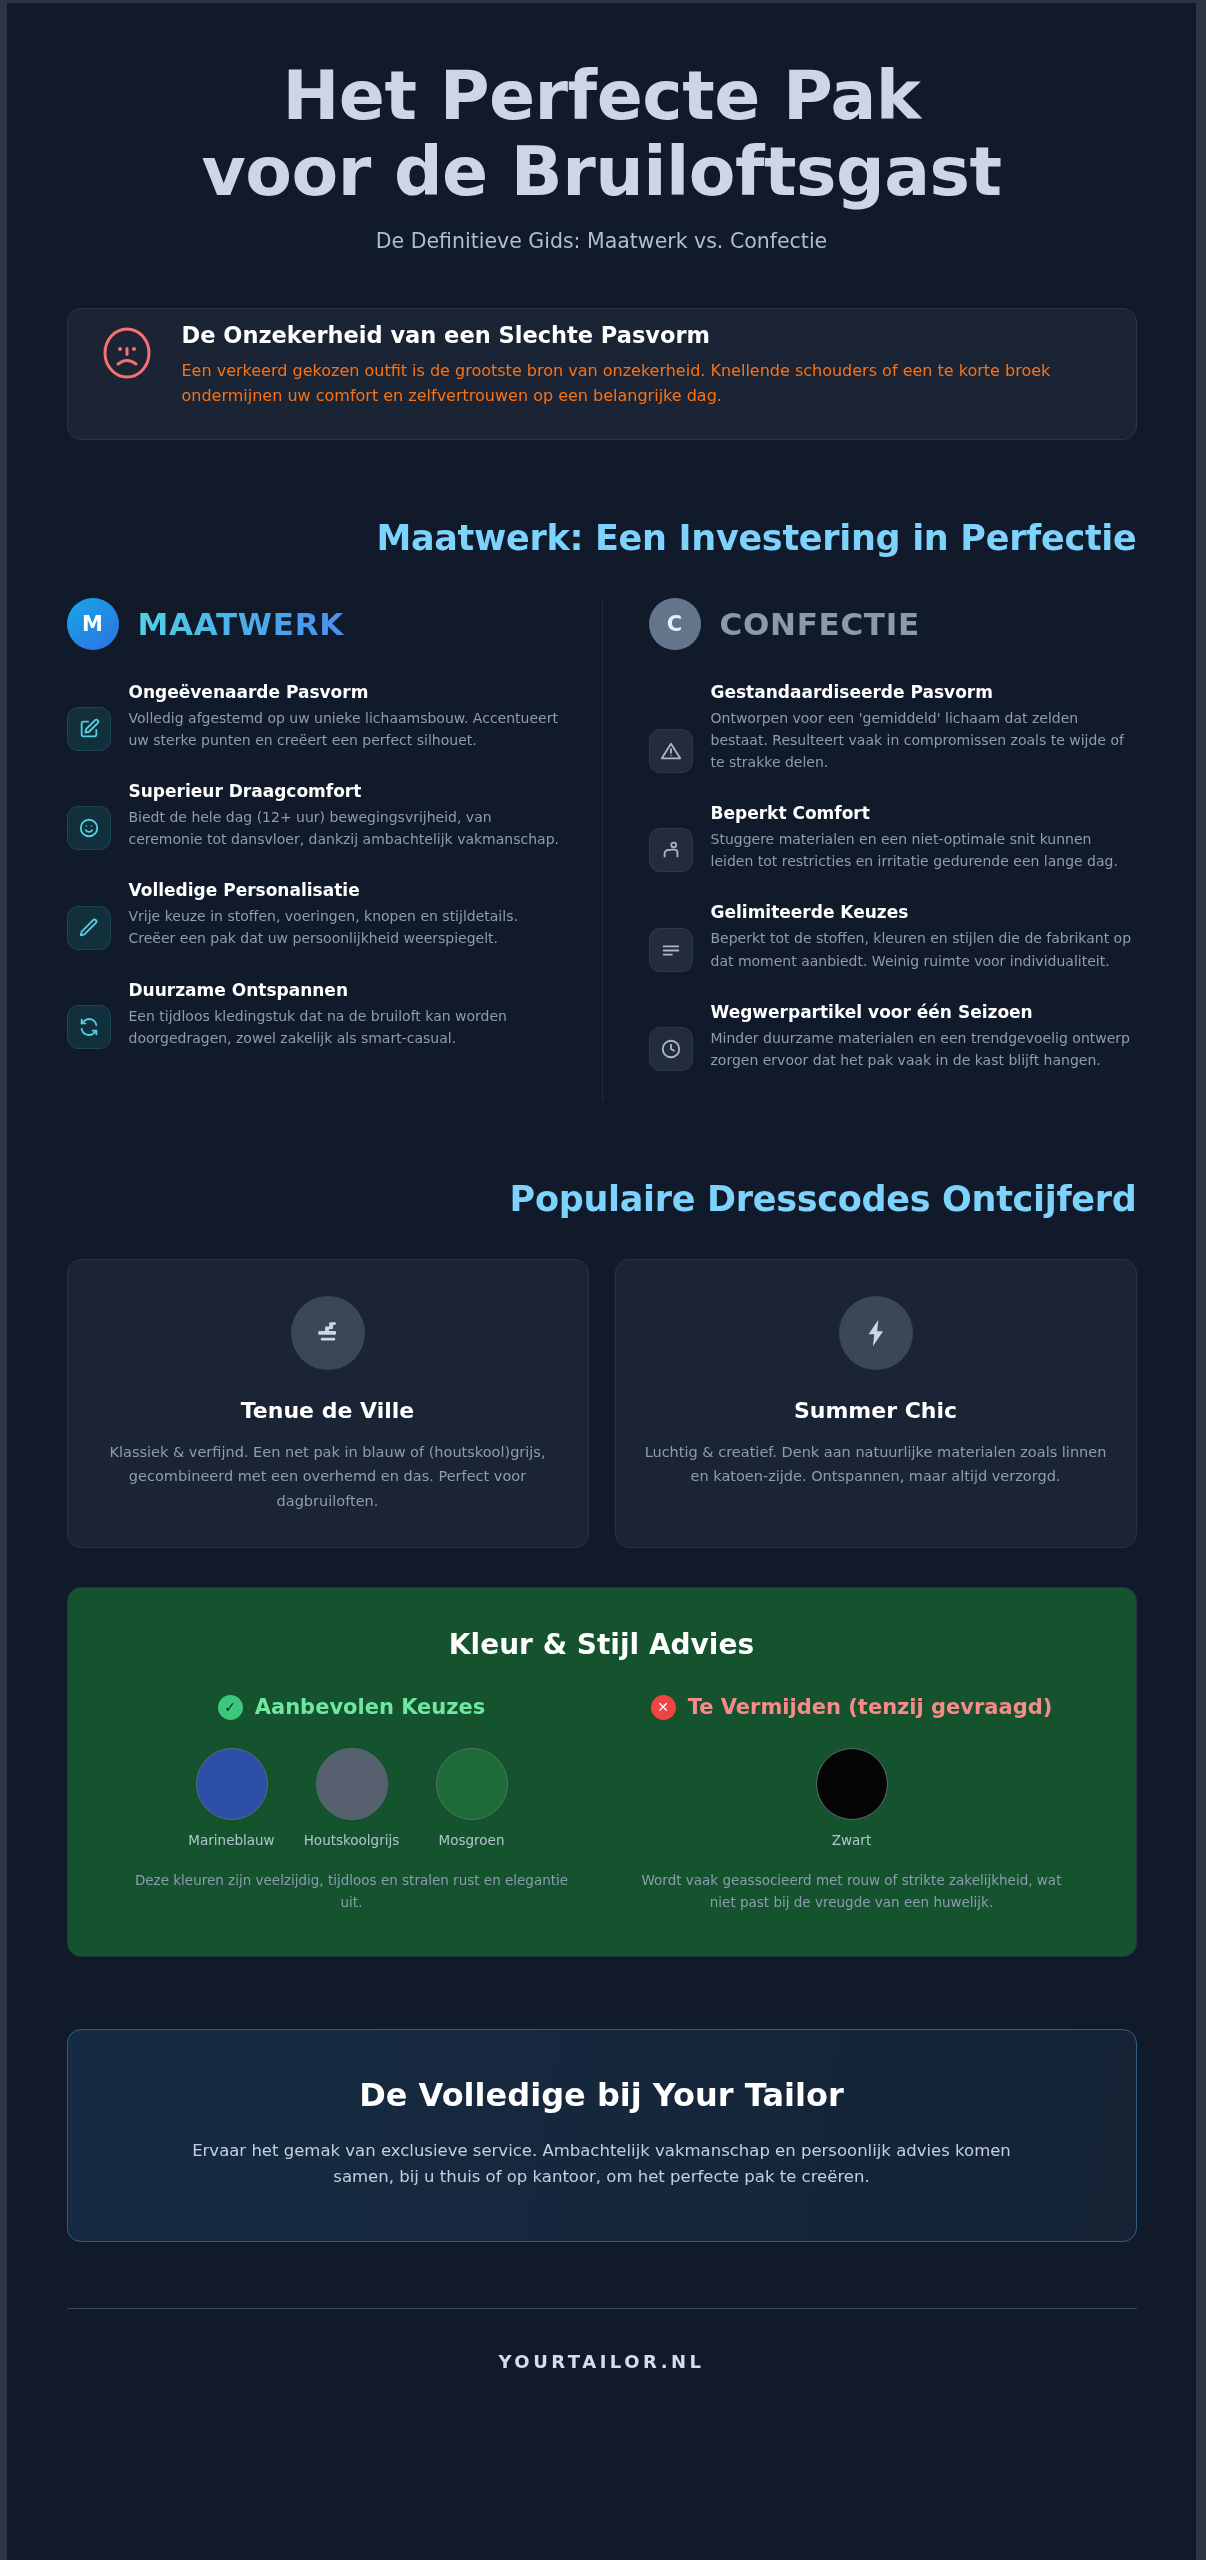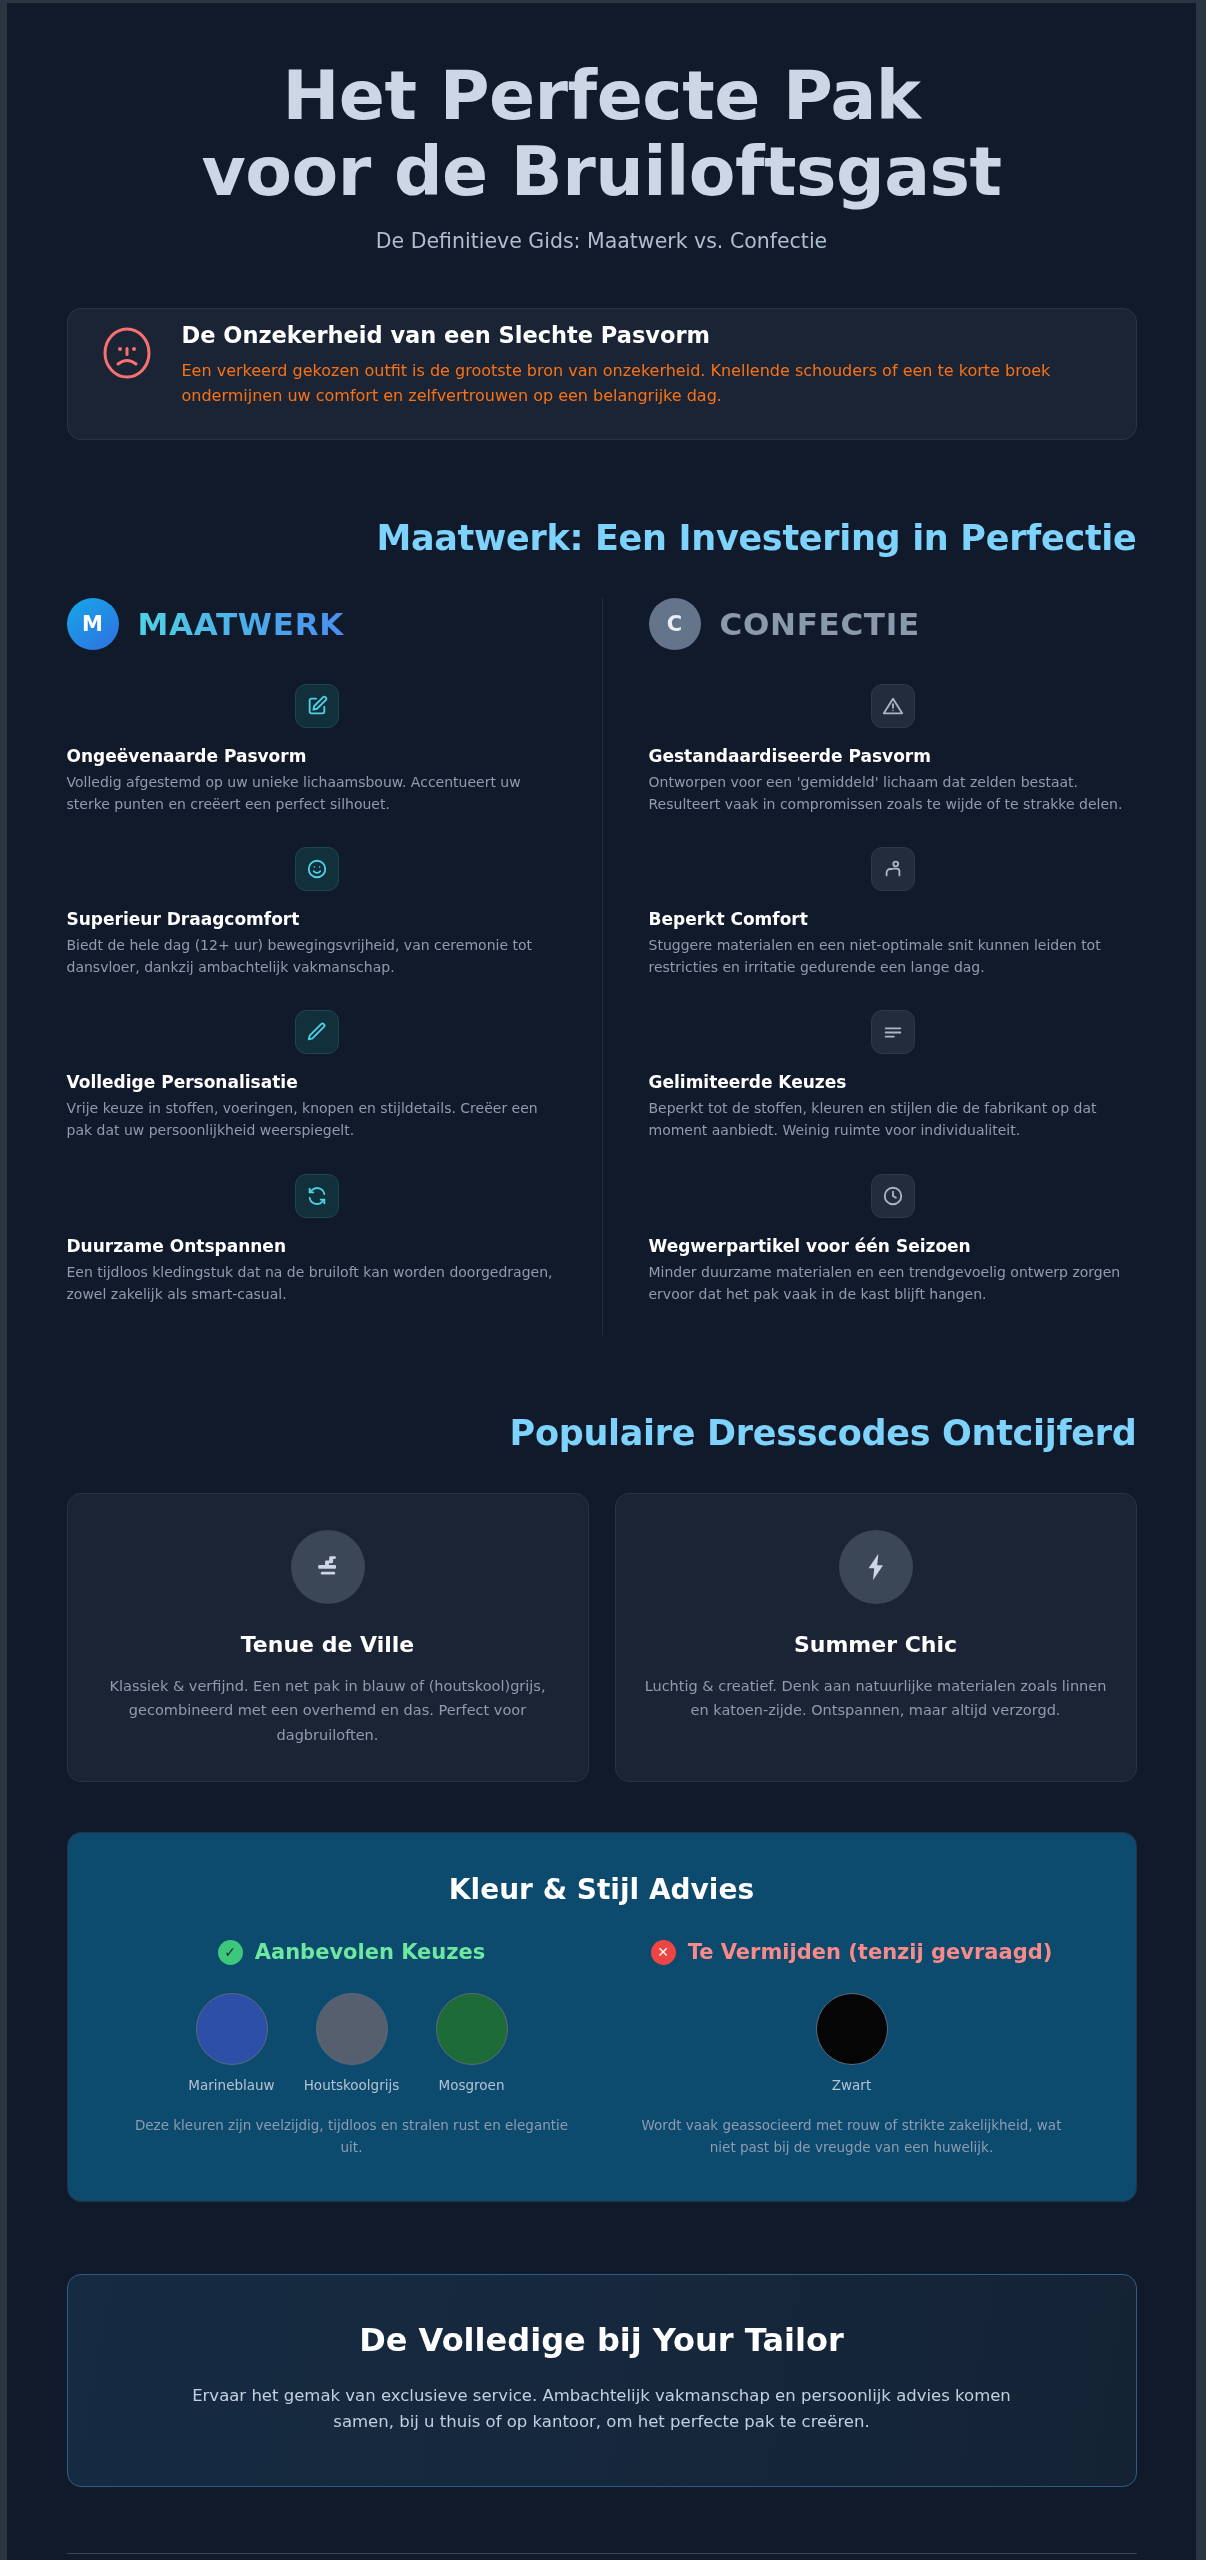--- a/index.html
+++ b/index.html
@@ -93,21 +93,21 @@
   .badge.m { background: linear-gradient(140deg, #16a8e8 0%, #2f6fe0 100%); }
   .badge.c { background: #64748b; color: #e9eef5; }
   .col-head-label { font-size: 31px; font-weight: 700; letter-spacing: 0.7px; }
   .label-m {
     background: linear-gradient(90deg, #4fd1e3 0%, #4a8ef0 100%);
     -webkit-background-clip: text; background-clip: text;
     -webkit-text-fill-color: transparent; color: #4fd1e3;
   }
   .label-c { color: #8b99ad; }
 
-  .feat { display: flex; gap: 18px; margin-bottom: 30px; align-items: center; flex-direction: column; }
+  .feat { display: flex; gap: 18px; margin-bottom: 30px; align-items: flex-end; }
   .feat-icon {
     flex: 0 0 auto;
     width: 44px; height: 44px;
     border-radius: 11px;
     display: flex; align-items: center; justify-content: center;
     margin-top: 2px;
   }
   .feat-icon.pos { background: #11303c; border: 1px solid #1d4653; }
   .feat-icon.neg { background: #222c3d; border: 1px solid #2c384c; }
   .feat-title { font-size: 17px; font-weight: 700; color: #ffffff; margin-bottom: 5px; }
@@ -127,22 +127,22 @@
     width: 74px; height: 74px; border-radius: 50%;
     background: #3b4656;
     margin: 0 auto 28px;
     display: flex; align-items: center; justify-content: center;
   }
   .card-title { font-size: 22px; font-weight: 700; color: #ffffff; margin-bottom: 17px; }
   .card-text { font-size: 14.5px; color: #8d9cb0; line-height: 1.68; }
 
   
   .advice {
-    width: 1070px; margin: 50px auto 0;
-    background: #0c4a6e;
+    width: 1070px; margin: 39px auto 0;
+    background: #14532d;
     border: 1px solid #283246;
     border-radius: 14px;
     padding: 40px 34px 42px;
   }
   .advice-title {
     text-align: center; font-size: 28px; font-weight: 700;
     color: #ffffff; margin-bottom: 34px;
   }
   .advice-cols { display: flex; }
   .advice-col { width: 50%; text-align: center; padding: 0 14px; }

